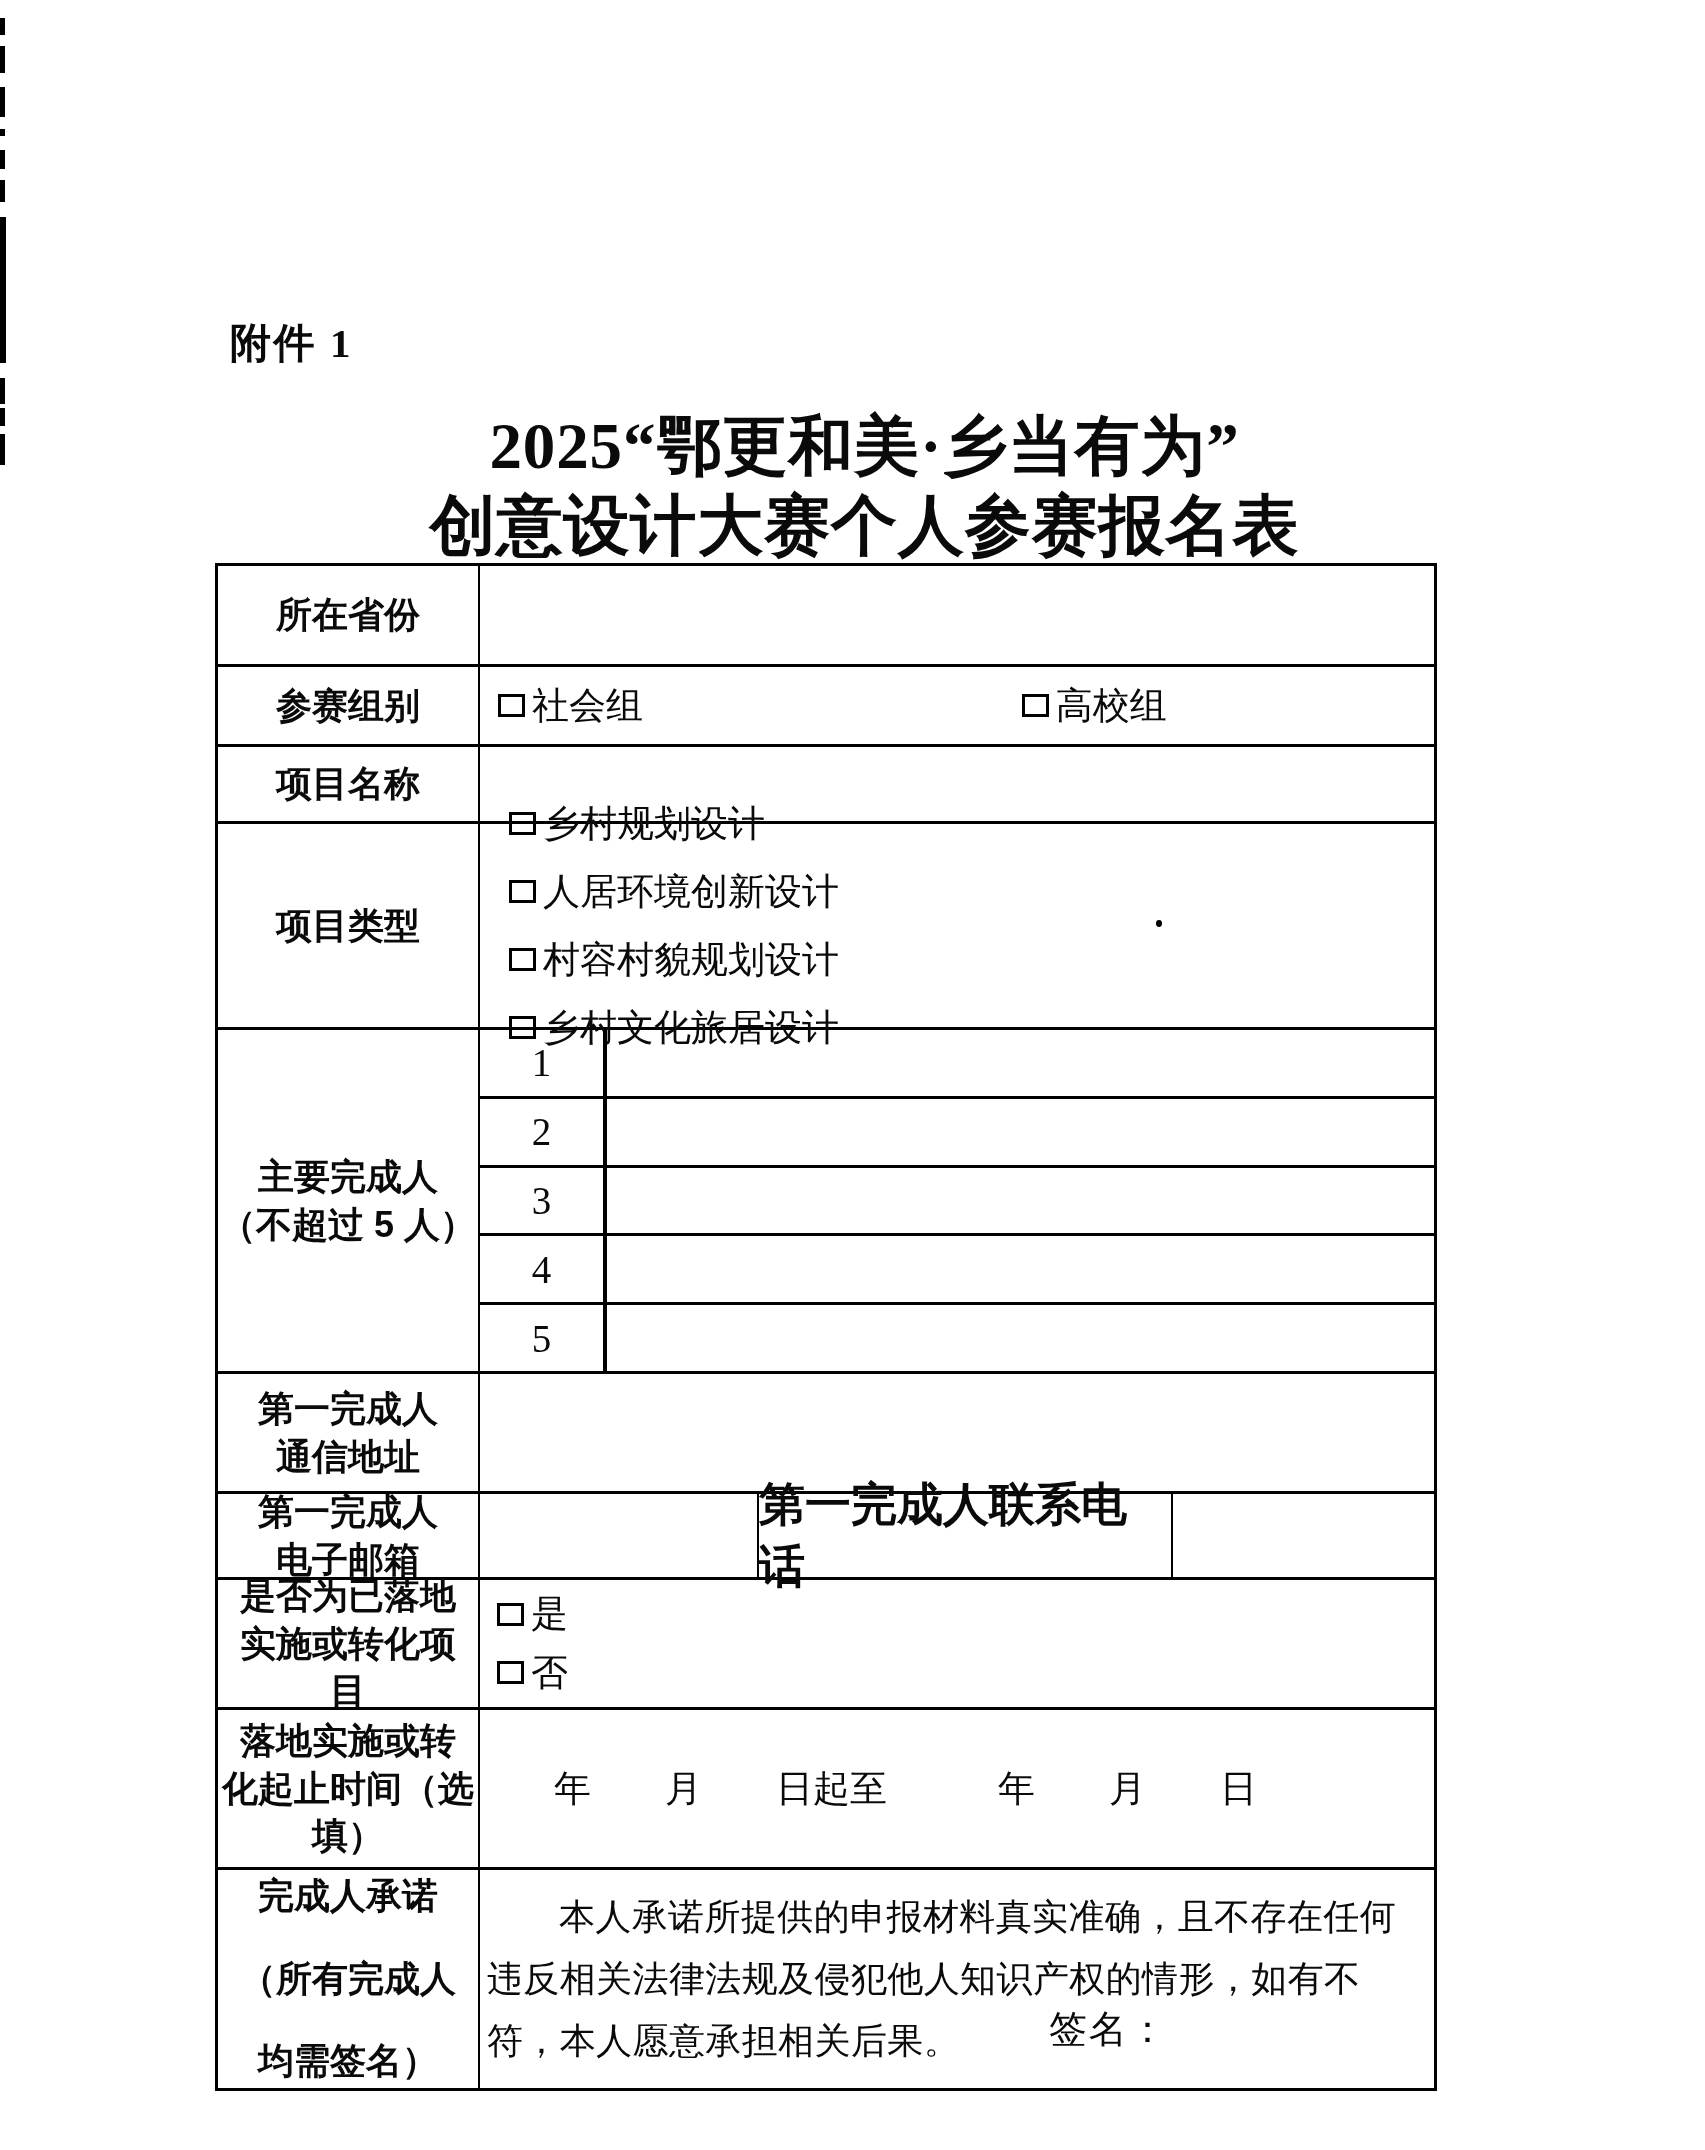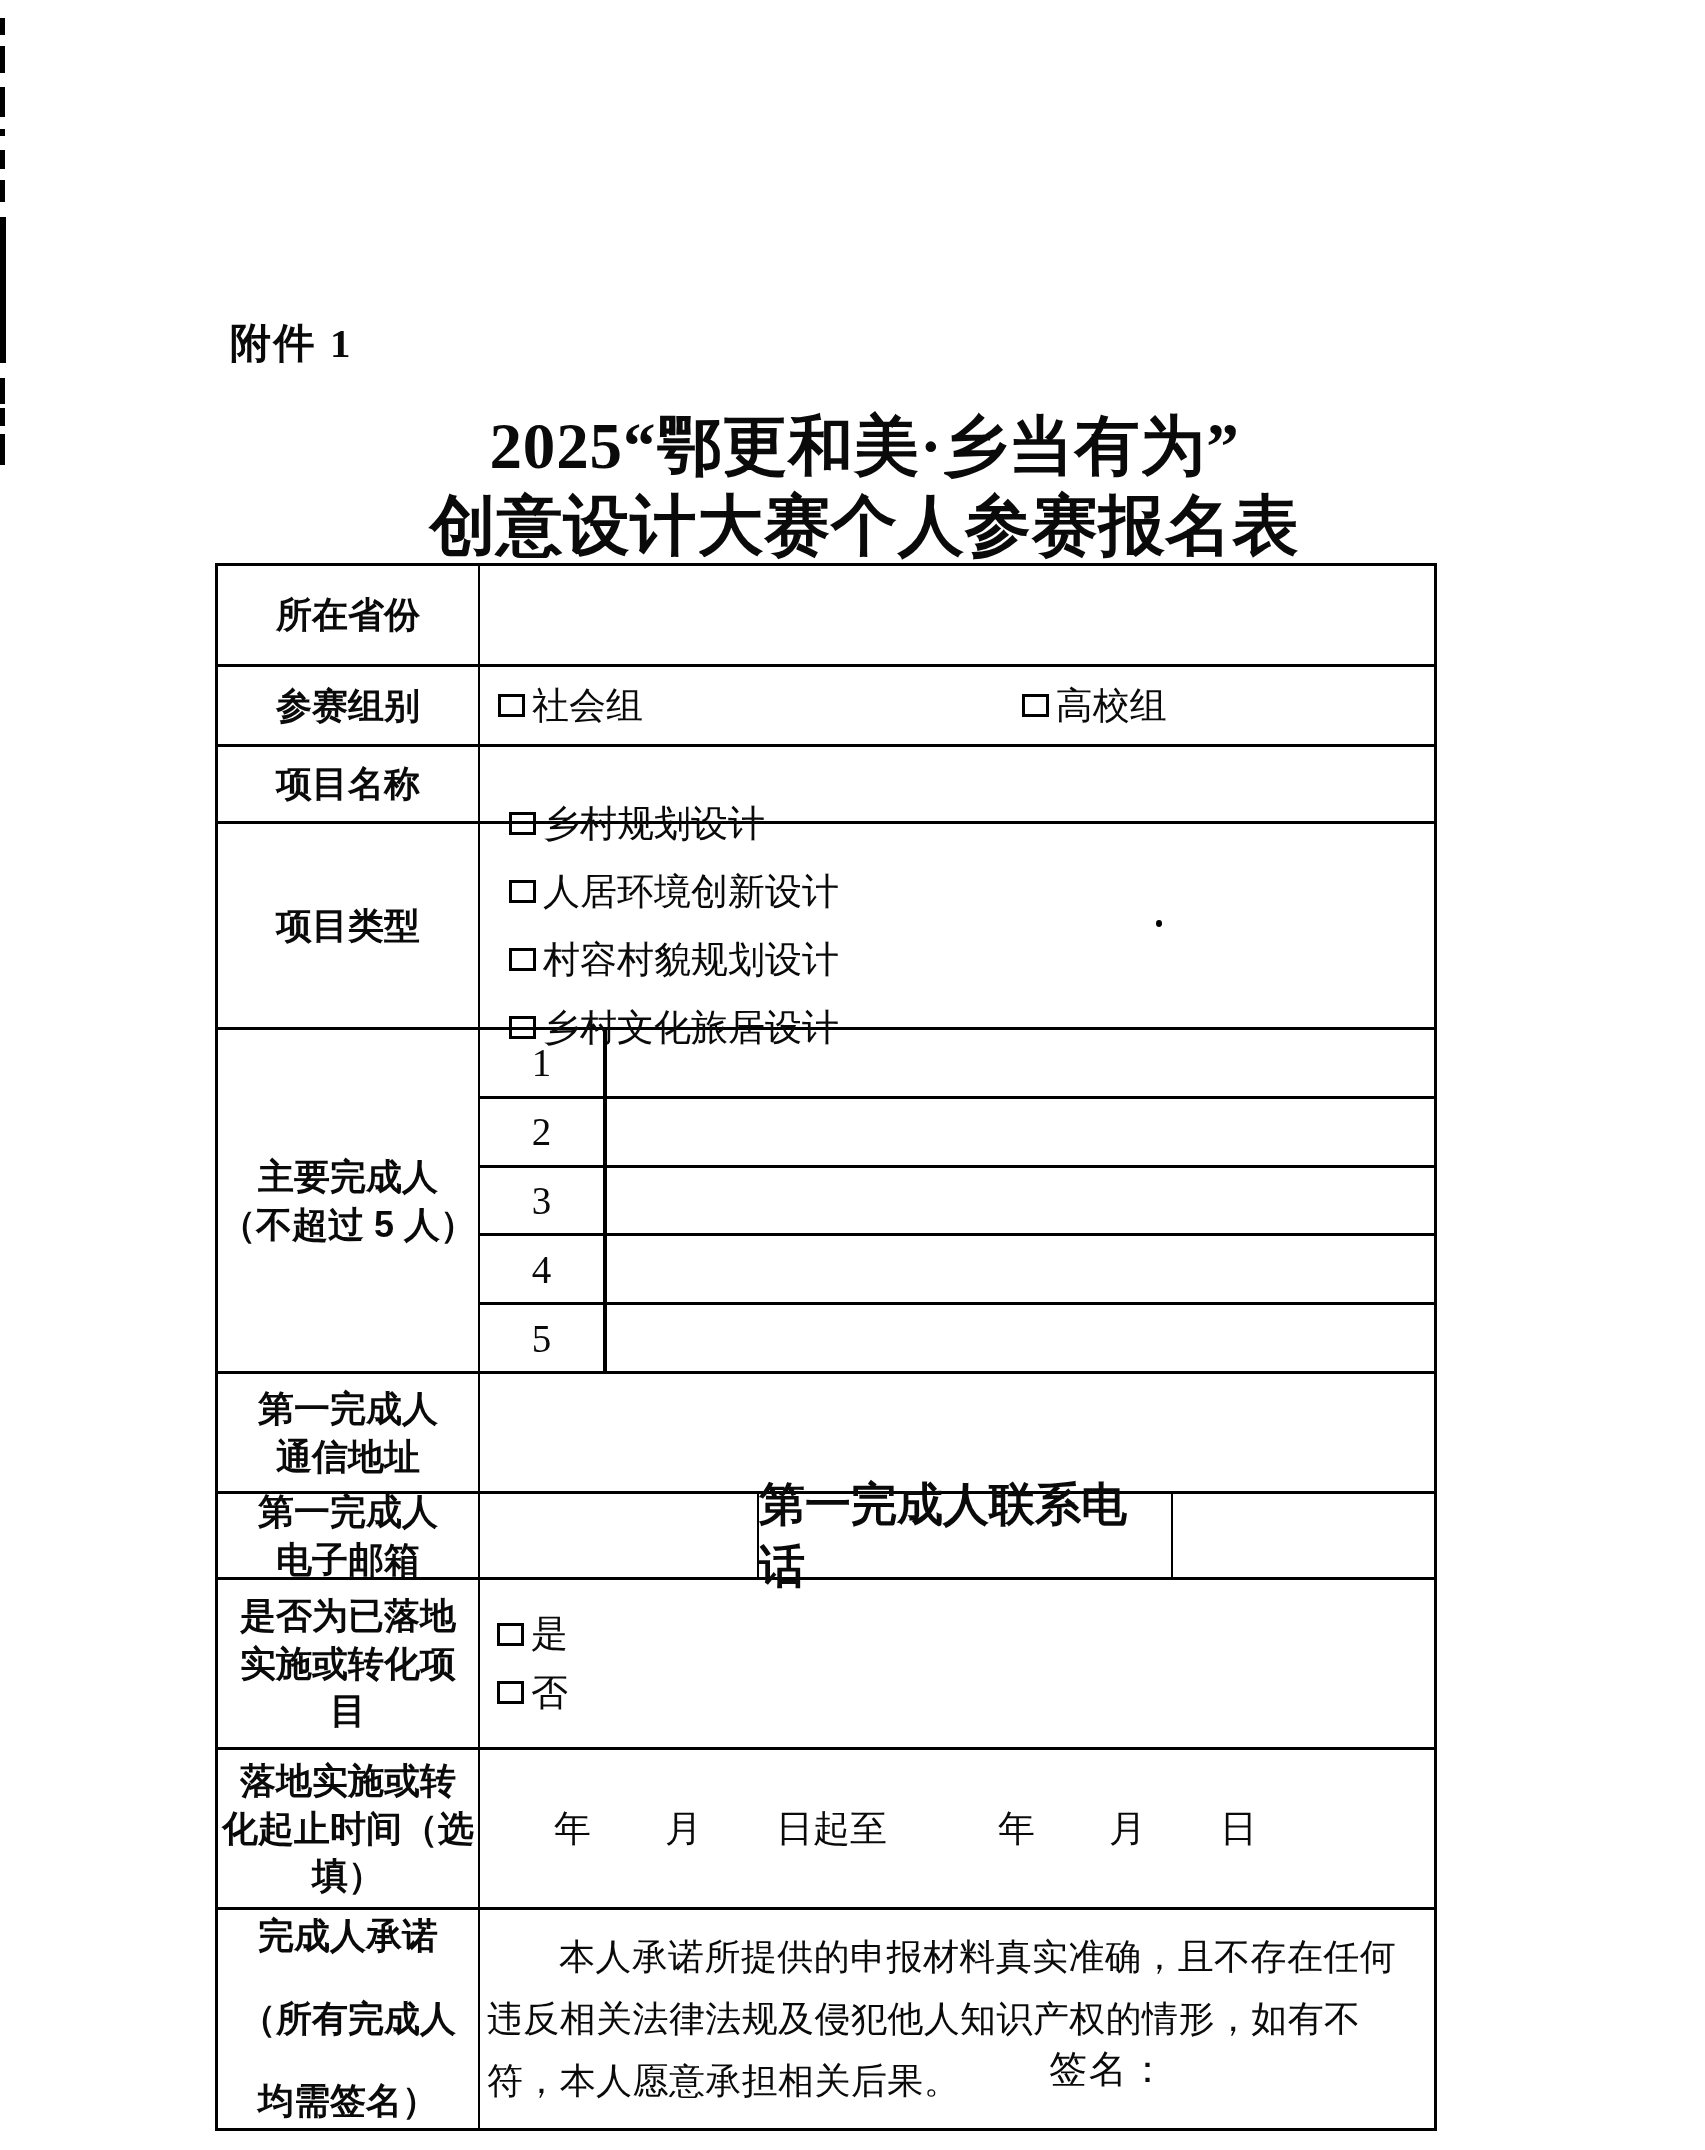--- a/index.html
+++ b/index.html
@@ -49,21 +49,21 @@
   }
   .content-cell{flex:1;display:flex;align-items:center;}
 
   .r-province{height:98px;}
   .r-group{height:80px;}
   .r-name{height:77px;}
   .r-type{height:206px;}
   .r-completers{height:344px;}
   .r-address{height:120px;}
   .r-email{height:86px;}
-  .r-implemented{height:170px;}
+  .r-implemented{height:130px;}
   .r-period{height:160px;}
   .r-commitment{height:221px;justify-content:space-between;}
 
   
   .cb{
     display:inline-block;flex:0 0 auto;
     width:27px;height:23px;
     border:3px solid #000;
     margin-right:6.9px;
   }

